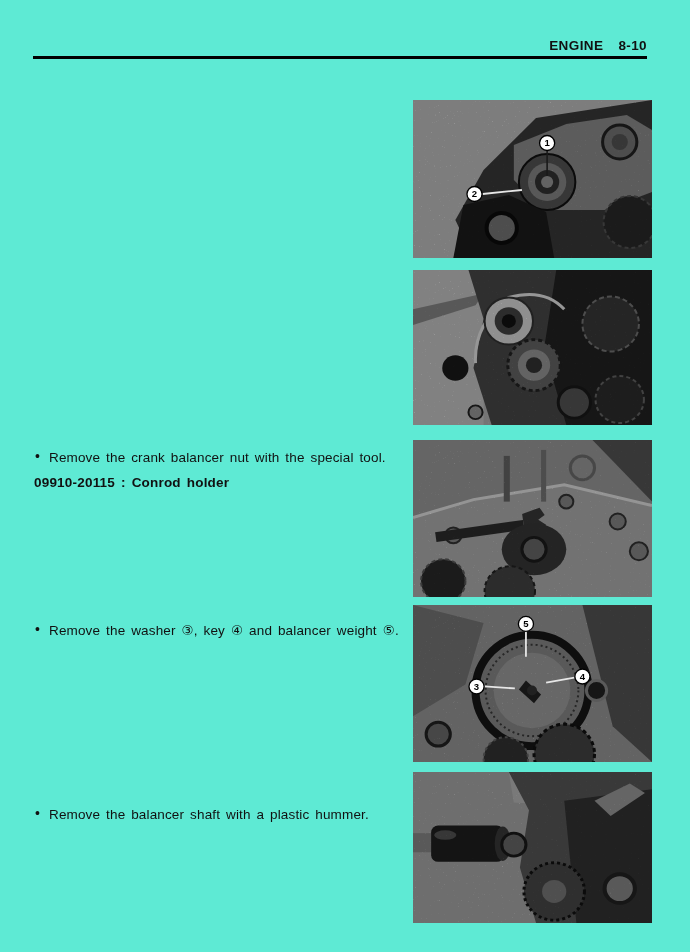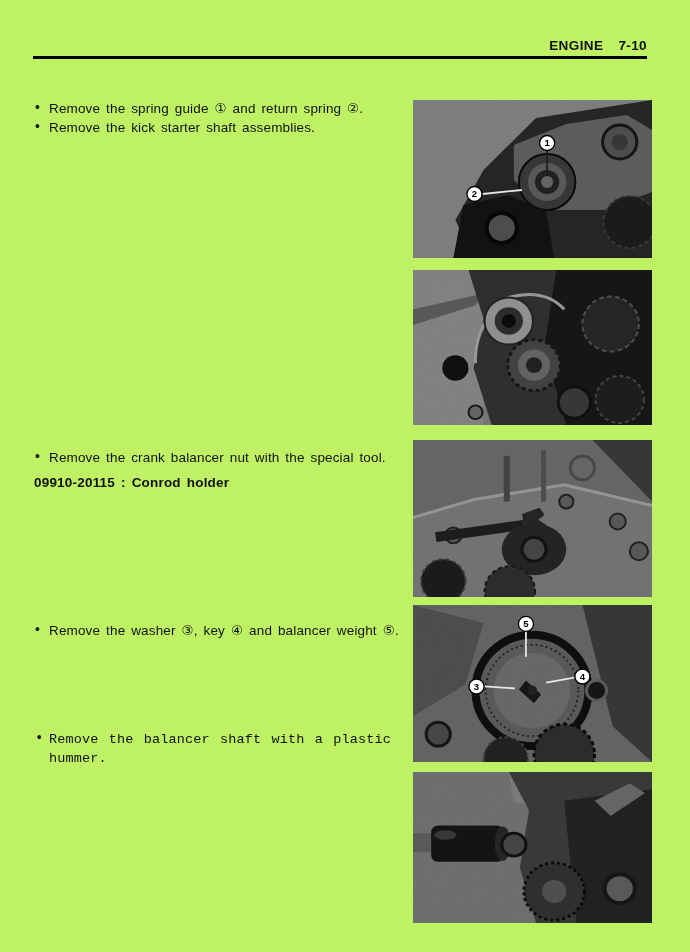--- a/index.html
+++ b/index.html
@@ -1,19 +1,19 @@
 <!DOCTYPE html>
 <html><head>
 <meta charset="utf-8">
 <style>
   html,body{margin:0;padding:0;background:#e8e8e8;}
   .page{
     position:relative;
     width:690px;height:952px;
-    background:#bef264;
+    background:#5eead4;
     font-family:"Liberation Sans","DejaVu Sans",sans-serif;
     color:#111;
     overflow:hidden;
   }
   
   .header-label{
     position:absolute;top:38px;right:43px;
     display:flex;gap:15px;
     font-size:13.5px;font-weight:bold;letter-spacing:0.4px;
   }
@@ -24,21 +24,21 @@
   
   .text-block{
     position:absolute;left:34px;width:374px;
     font-size:13.5px;line-height:19px;
     letter-spacing:0.15px;word-spacing:2px;
   }
   .tb1{top:99px;}
   .tb2{top:265px;}
   .tb3{top:448px;}
   .tb4{top:621px;}
-  .tb5{top:730px;font-family:Liberation Mono, monospace;}
+  .tb5{top:805px;}
   .bullet-item{position:relative;padding-left:15px;margin:0;}
   .bullet-item::before{
     content:"\2022";
     position:absolute;left:1px;top:-1px;
     font-size:14px;
   }
   .tool-note{
     font-weight:bold;margin:6px 0 18px 0;letter-spacing:0.2px;
   }
   
@@ -68,28 +68,24 @@
       <feTurbulence type="fractalNoise" baseFrequency="0.8" numOctaves="2" seed="7" stitchTiles="stitch" result="t"></feTurbulence>
       <feColorMatrix in="t" type="matrix" values="0 0 0 0 0  0 0 0 0 0  0 0 0 0 0  0.9 0.9 0.9 0 0"></feColorMatrix>
     </filter>
   </defs>
 </svg>
 
 <div class="page">
 
   <div class="header-label">
     <span>ENGINE</span>
-    <span>7-10</span>
+    <span>8-10</span>
   </div>
   <div class="header-rule"></div>
 
-  <div class="text-block tb1">
-    <div class="bullet-item">Remove the spring guide ① and return spring ②.</div>
-    <div class="bullet-item">Remove the kick starter shaft assemblies.</div>
-  </div>
 
 
   <div class="text-block tb3">
     <div class="bullet-item">Remove the crank balancer nut with the special tool.</div>
     <div class="tool-note">09910-20115 : Conrod holder</div>
   </div>
 
   <div class="text-block tb4">
     <div class="bullet-item">Remove the washer ③, key ④ and balancer weight ⑤.</div>
   </div>

